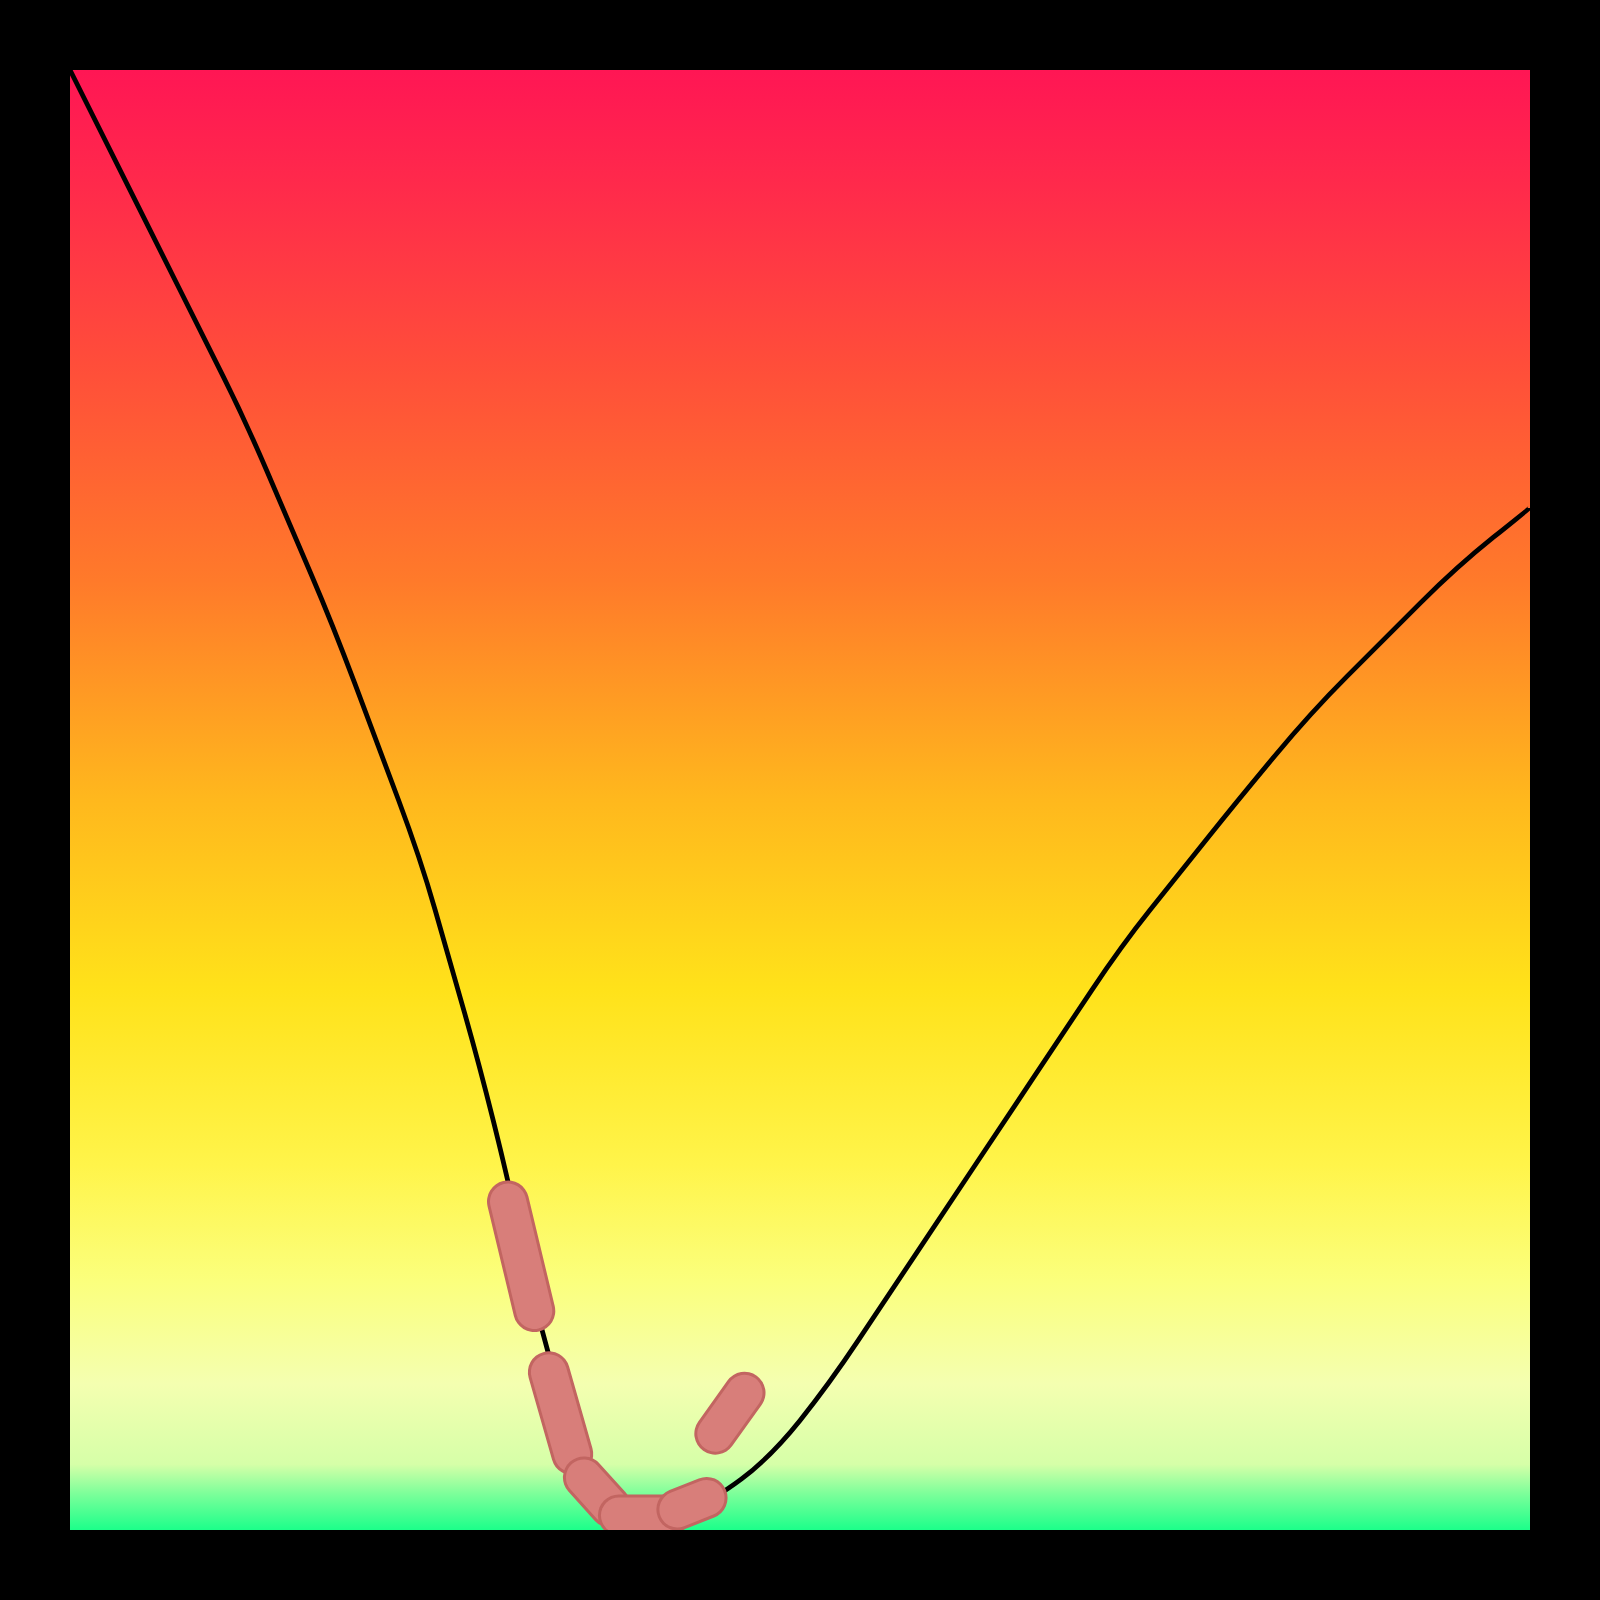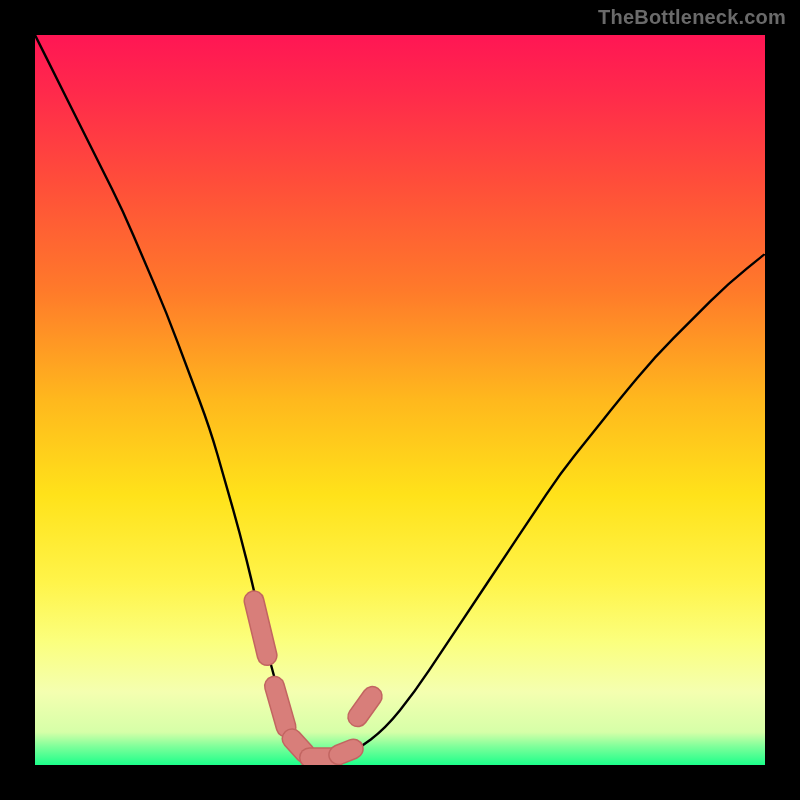--- a/index.html
+++ b/index.html
@@ -32,21 +32,20 @@
     top: 35px;
     width: 730px;
     height: 730px;
   }
   svg { display: block; }
 </style>
 </head>
 <body>
 
 <div class="frame">
-  <div class="attribution">TheBottleneck.com</div>
 
   <div class="plot">
     <svg id="chart-svg" width="730" height="730" viewBox="0 0 730 730">
       <defs>
         <linearGradient id="bg-grad" x1="0" y1="0" x2="0" y2="1">
             <stop offset="0.00%" stop-color="#ff1654"></stop>
             <stop offset="8.00%" stop-color="#ff2a4b"></stop>
             <stop offset="20.00%" stop-color="#ff4d3a"></stop>
             <stop offset="35.00%" stop-color="#ff7a2a"></stop>
             <stop offset="50.00%" stop-color="#ffb81d"></stop>

